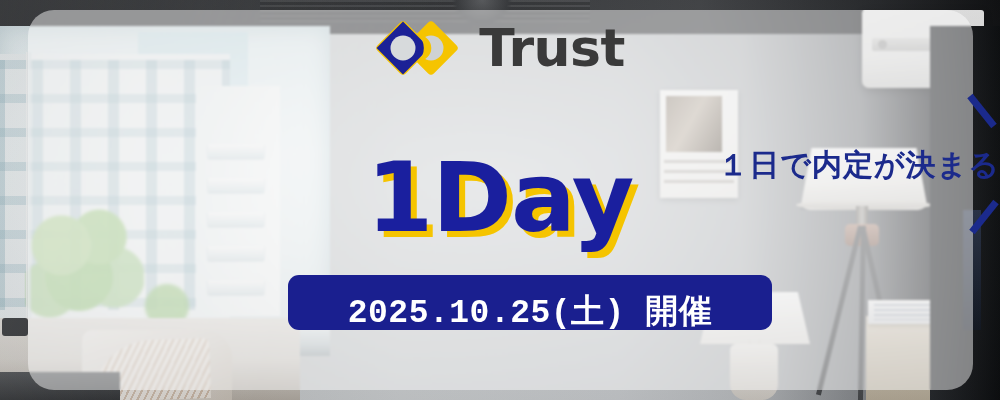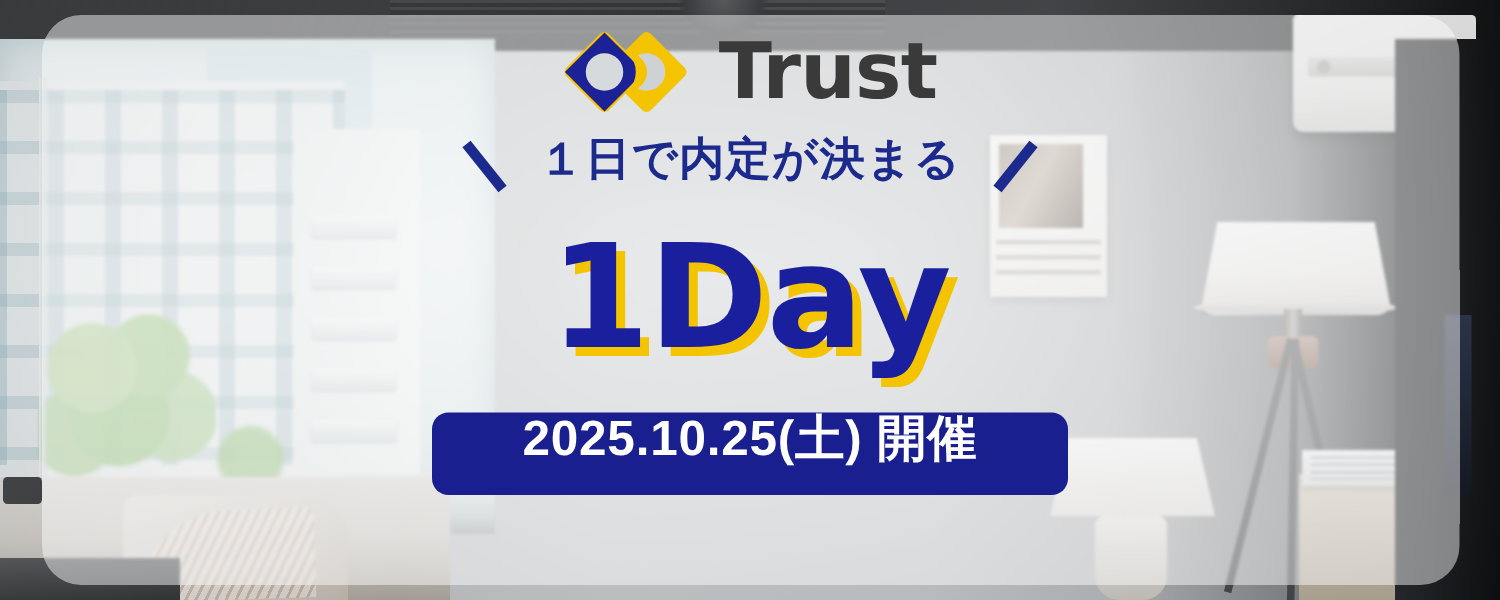--- a/index.html
+++ b/index.html
@@ -267,21 +267,21 @@
   .logo-mark{width:86px;height:60px;display:block;}
   .logo-word{
     font-size:52px;font-weight:bold;color:#3a3a3a;
     letter-spacing:-.5px;line-height:1;
     font-family:"DejaVu Sans","Liberation Sans",sans-serif;
   }
 
   
   .tagline-row{
     position:absolute;left:0;top:92px;width:1000px;
-    display:flex;align-items:flex-start;justify-content:center;gap:18px;
+    display:flex;align-items:flex-end;justify-content:center;gap:18px;flex-direction:column;
   }
   .slash{width:34px;height:40px;display:block;}
   .tagline{
     font-size:30px;font-weight:bold;color:#1b2a8c;
     letter-spacing:1px;line-height:1;white-space:nowrap;
   }
 
   
   .headline-row{
     position:absolute;left:0;top:150px;width:1000px;
@@ -295,23 +295,23 @@
     letter-spacing:-1px;
   }
   .hl-jp{
     font-size:84px;font-weight:bold;line-height:1;
     color:#2b2b2b;letter-spacing:3px;
     padding-bottom:3px;
   }
 
   
   .date-badge{
-    position:absolute;left:288px;top:275px;width:424px;height:55px;
+    position:absolute;left:288px;top:275px;width:484px;height:55px;
     background:#1a1f8f;border-radius:11px;
-    display:flex;align-items:flex-start;justify-content:center;
+    display:flex;align-items:flex-end;justify-content:center;font-family:Liberation Mono, monospace;
   }
   .date-text{
     color:#ffffff;font-size:33px;font-weight:bold;letter-spacing:.5px;
     line-height:1;white-space:nowrap;
   }
 
   
   .entry-note{
     position:absolute;left:0;top:345px;width:1000px;text-align:center;
     color:#1a1a1a;font-size:24px;font-weight:bold;letter-spacing:.5px;

